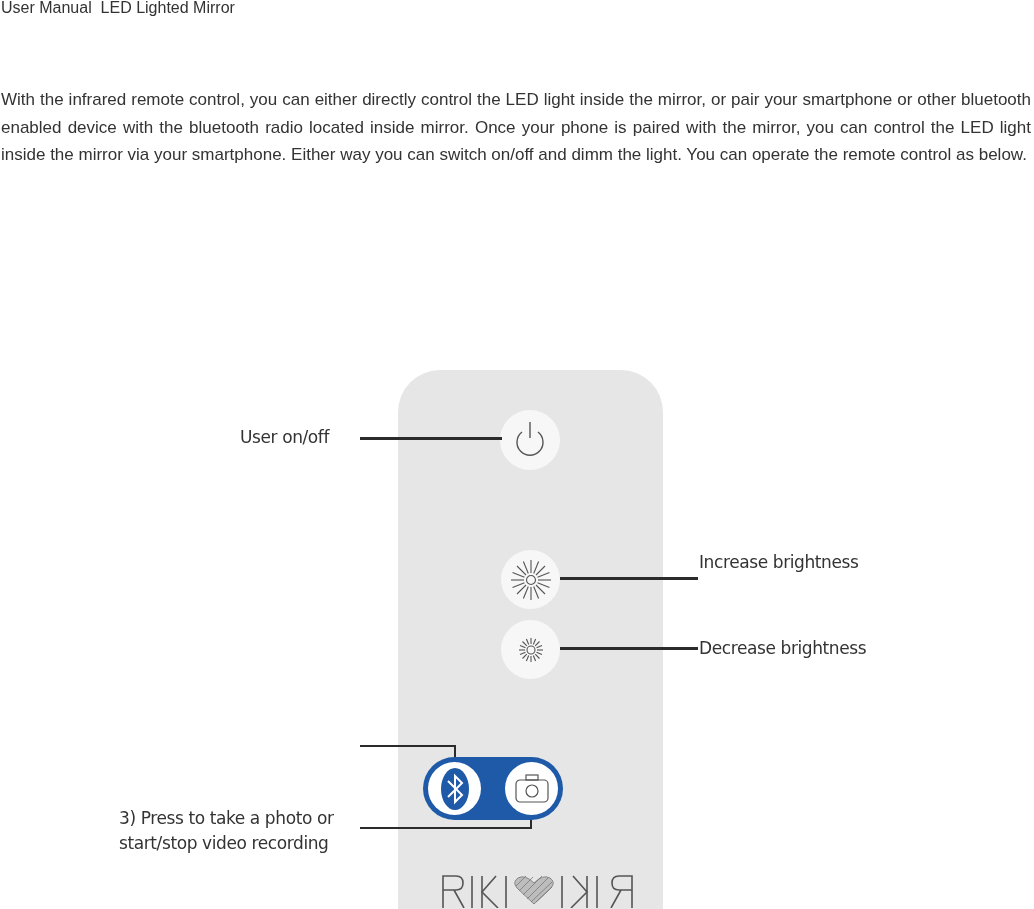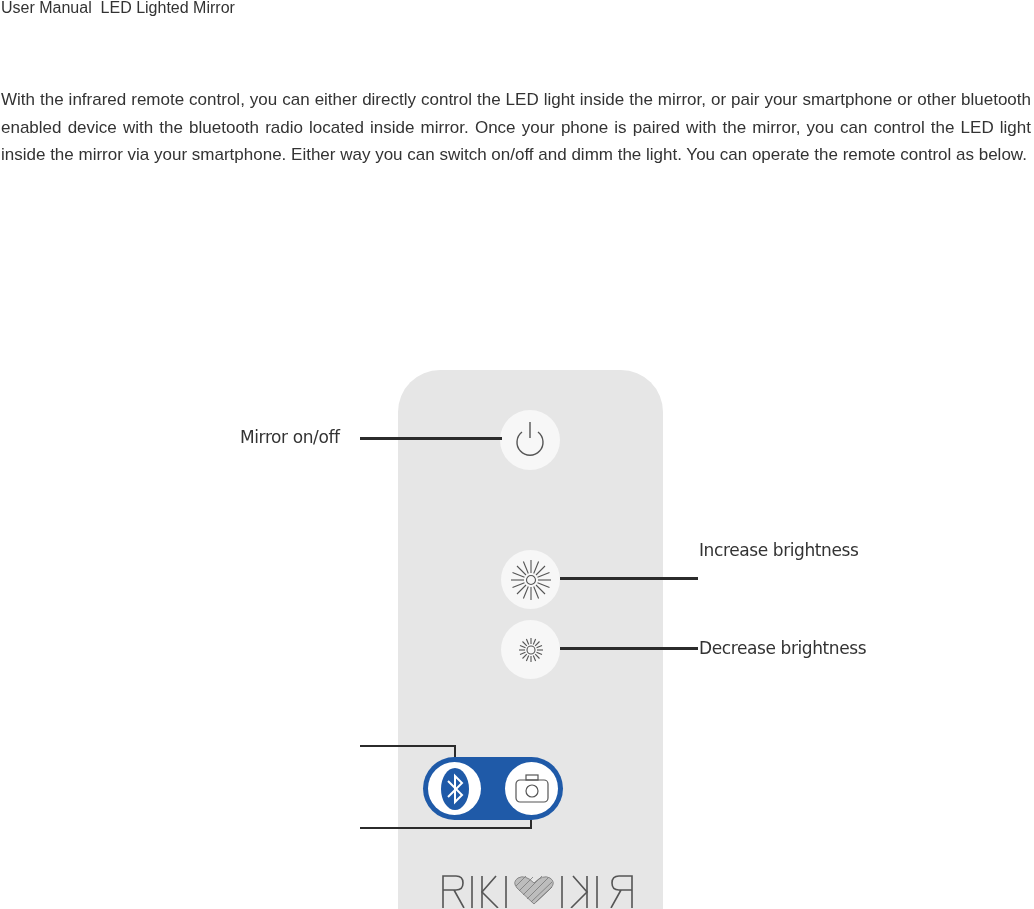--- a/index.html
+++ b/index.html
@@ -29,21 +29,21 @@
 <div class="diagram">
   <div class="remote"></div>
 
   <div class="btn" style="left:500px; top:410px; width:60px; height:60px;">
     <svg width="36" height="40" viewBox="0 0 36 40">
       <path d="M10 12 A13 13 0 1 0 26 12" fill="none" stroke="#555" stroke-width="1.4"></path>
       <line x1="18" y1="2" x2="18" y2="18" stroke="#555" stroke-width="1.4"></line>
     </svg>
   </div>
   <div class="line" style="left:360px; top:437px; width:142px; height:3px;"></div>
-  <div class="label" style="left:240px; top:427px;">Mirror on/off</div>
+  <div class="label" style="left:240px; top:427px;">User on/off</div>
 
   <div class="btn" style="left:501px; top:550px; width:59px; height:59px;">
     <svg width="44" height="44" viewBox="-22 -22 44 44">
       <circle cx="0" cy="0" r="4.5" fill="none" stroke="#555" stroke-width="1.1"></circle>
       <g stroke="#555" stroke-width="1.1">
         <line x1="0" y1="-7" x2="0" y2="-20"></line>
           <line x1="0" y1="7" x2="0" y2="20"></line>
         <line x1="-7" y1="0" x2="-20" y2="0"></line>
           <line x1="7" y1="0" x2="20" y2="0"></line>
         <line x1="5" y1="-5" x2="14" y2="-14"></line>
@@ -55,21 +55,21 @@
         <line x1="-2.7" y1="-6.5" x2="-7.6" y2="-18.5"></line>
           <line x1="2.7" y1="6.5" x2="7.6" y2="18.5"></line>
         <line x1="6.5" y1="-2.7" x2="18.5" y2="-7.6"></line>
           <line x1="-6.5" y1="2.7" x2="-18.5" y2="7.6"></line>
         <line x1="6.5" y1="2.7" x2="18.5" y2="7.6"></line>
           <line x1="-6.5" y1="-2.7" x2="-18.5" y2="-7.6"></line>
       </g>
     </svg>
   </div>
   <div class="line" style="left:560px; top:577px; width:138px; height:3px;"></div>
-  <div class="label" style="left:699px; top:540px;">Increase brightness</div>
+  <div class="label" style="left:699px; top:552px;">Increase brightness</div>
 
   <div class="btn" style="left:501px; top:620px; width:59px; height:59px;">
     <svg width="30" height="30" viewBox="-15 -15 30 30">
       <circle cx="0" cy="0" r="4" fill="none" stroke="#555" stroke-width="1.1"></circle>
       <g stroke="#555" stroke-width="1.1">
         <line x1="0" y1="-6" x2="0" y2="-12"></line>
           <line x1="0" y1="6" x2="0" y2="12"></line>
         <line x1="-6" y1="0" x2="-12" y2="0"></line>
           <line x1="6" y1="0" x2="12" y2="0"></line>
         <line x1="4.2" y1="-4.2" x2="8.5" y2="-8.5"></line>
@@ -104,20 +104,22 @@
     </div>
     <div class="pill-circle" style="left:82px;">
       <svg width="36" height="30" viewBox="0 0 36 30">
         <rect x="2" y="6" width="32" height="22" rx="4" fill="none" stroke="#555" stroke-width="1.2"></rect>
         <rect x="12" y="1" width="12" height="5" fill="none" stroke="#555" stroke-width="1.2"></rect>
         <circle cx="18" cy="17" r="6" fill="none" stroke="#555" stroke-width="1.2"></circle>
       </svg>
     </div>
   </div>
 
+  <div class="label multi" style="left:119px; top:806px;">3) Press to take a photo or
+start/stop video recording</div>
 
   <svg class="logo" viewBox="0 0 195 36">
     <g fill="none" stroke="#555" stroke-width="1.6">
 
       <path d="M3 36 L3 4 L16 4 Q23 4 23 11 Q23 18 16 18 L3 18 M14 18 L24 36"></path>
 
       <line x1="32" y1="4" x2="32" y2="36"></line>
 
       <line x1="42" y1="4" x2="42" y2="36"></line>
         <path d="M56 4 L42 20 L58 36"></path>

